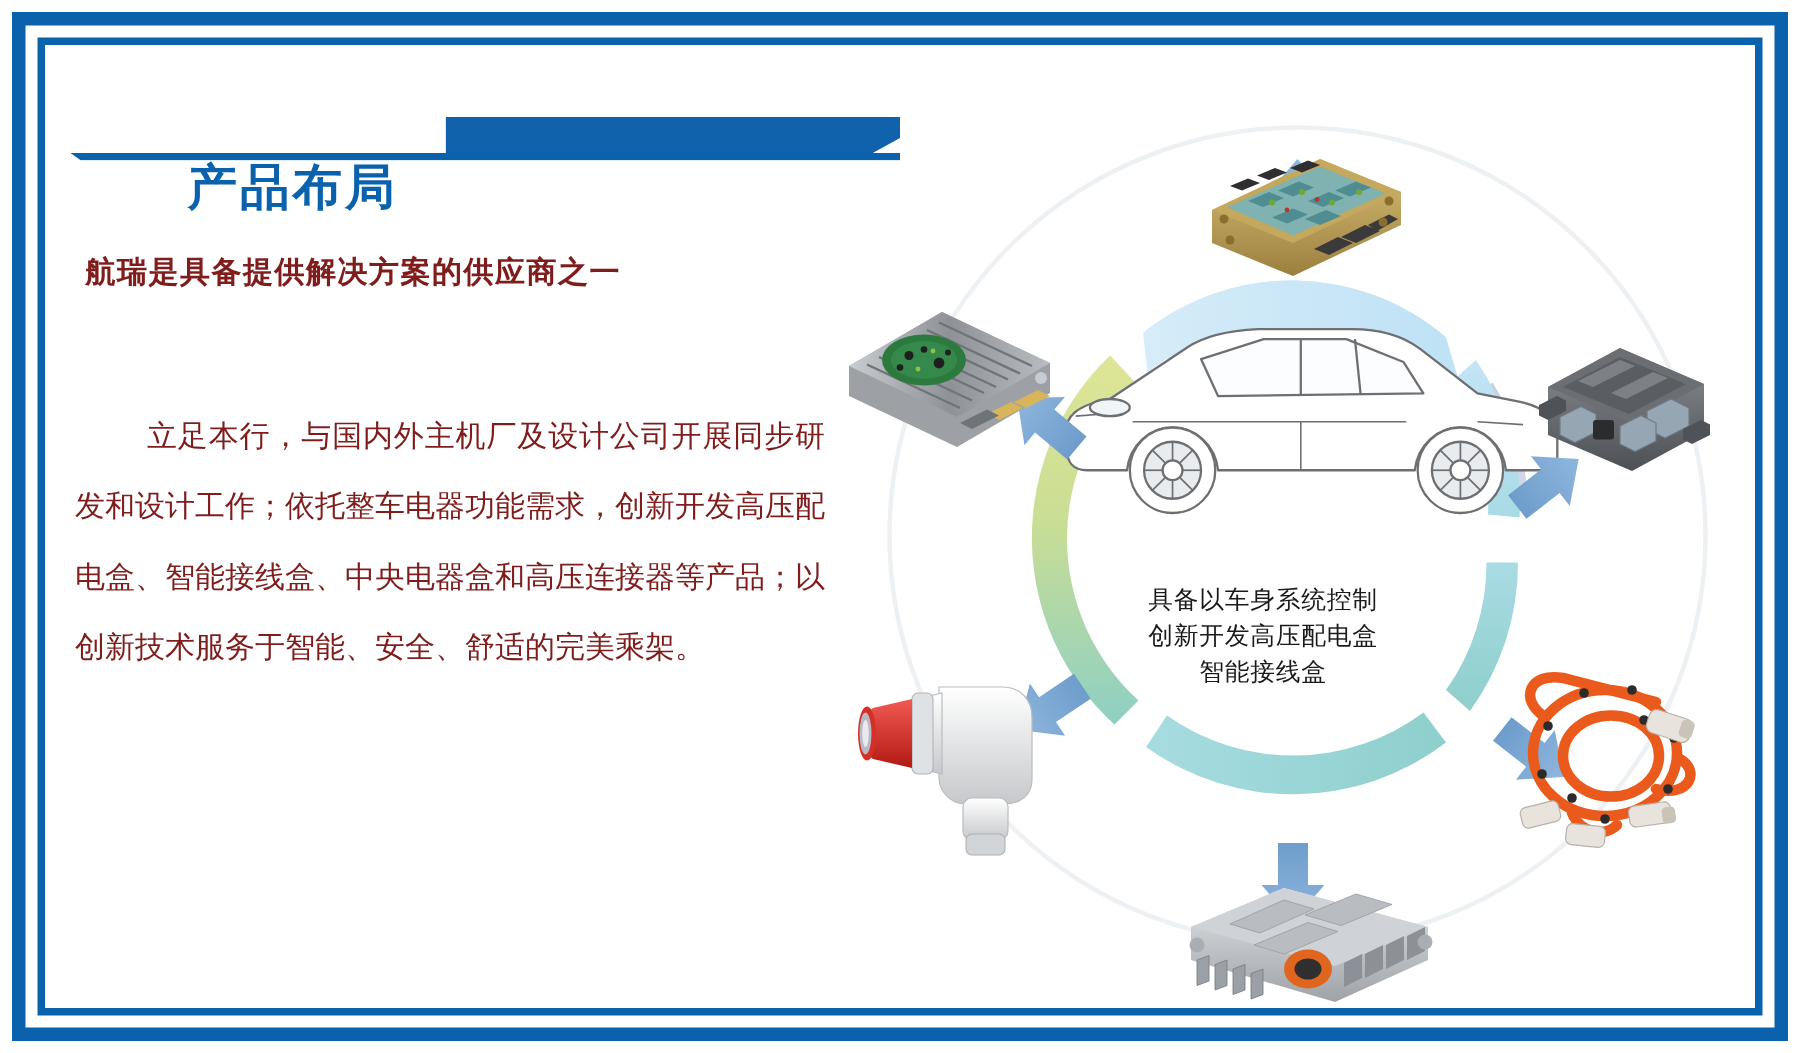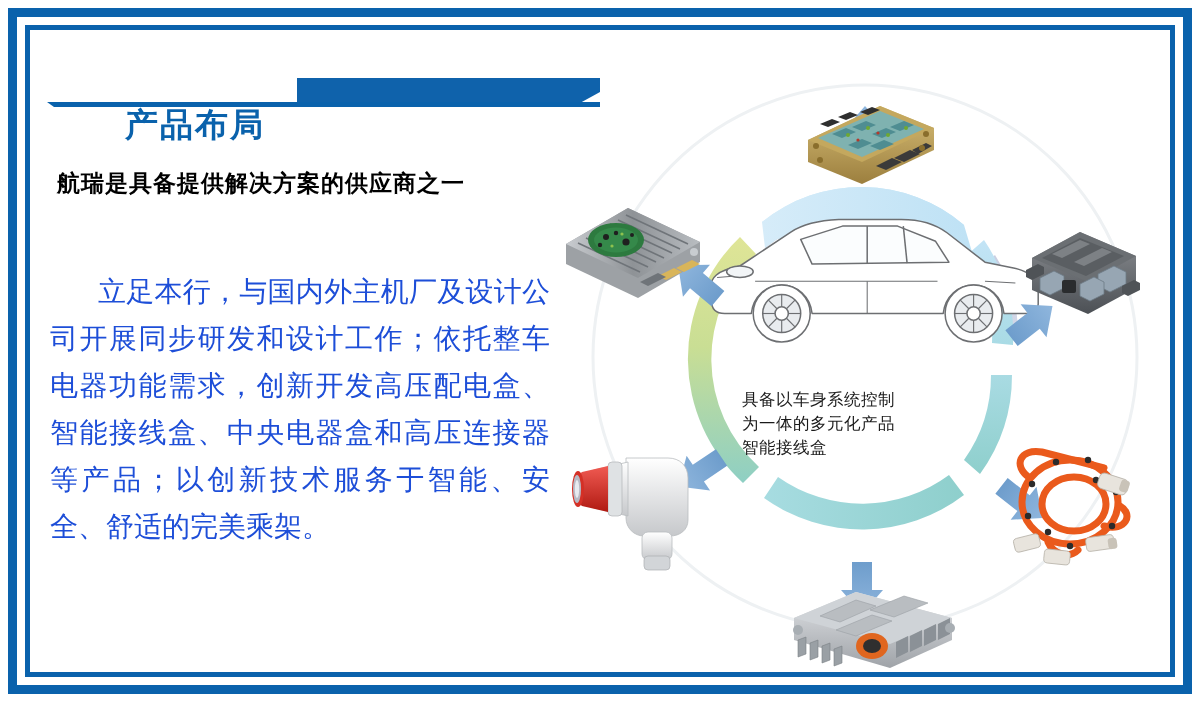--- a/index.html
+++ b/index.html
@@ -62,52 +62,52 @@
     left: 0px; top: 44px;
     width: 553px; height: 5px;
     background: #0a62ac;
     clip-path: polygon(0 0, 100% 0, 100% 100%, 7px 100%);
   }
 
   
   .subtitle {
     position: absolute;
     left: 57px; top: 168px;
-    font-size: 23px;
+    font-size: 20px;
     font-weight: bold;
-    color: #000000;
+    color: #7f1d1d;
     letter-spacing: 1px;
     white-space: nowrap;
     font-family: "Liberation Serif", "DejaVu Serif", serif;
   }
   .bodytext {
     position: absolute;
     left: 50px; top: 268px;
     width: 500px;
-    font-size: 28px;
-    color: #1d4ed8;
+    font-size: 20px;
+    color: #7f1d1d;
     line-height: 47px;
     text-indent: 48px;
     text-align: justify;
     font-family: "Liberation Serif", "DejaVu Serif", serif;
   }
 
   
   .diagram {
     position: absolute;
     left: 540px; top: 40px;
     width: 650px; height: 630px;
   }
   .diagram svg { display: block; }
 
   .center-text {
     position: absolute;
     left: 742px; top: 388px;
     width: 200px;
-    text-align: left;
+    text-align: center;
     font-size: 16.5px;
     line-height: 24px;
     color: #1a1a1a;
     font-family: "Liberation Serif", "DejaVu Serif", serif;
     letter-spacing: 0.5px;
   }
 </style>
 </head>
 <body>
 
@@ -432,17 +432,17 @@
         <g fill="#6f7479">
           <path d="M86 92 L 104 83 L 112 87 L 94 96 Z"></path>
         </g>
         <circle cx="140" cy="62" r="4" fill="#c8ccd0"></circle>
       </g>
     </svg>
   </div>
 
   <div class="center-text">
     <div>具备以车身系统控制</div>
-    <div>为一体的多元化产品</div>
+    <div>创新开发高压配电盒</div>
     <div>智能接线盒</div>
   </div>
 
 </div>
 
 </body></html>

